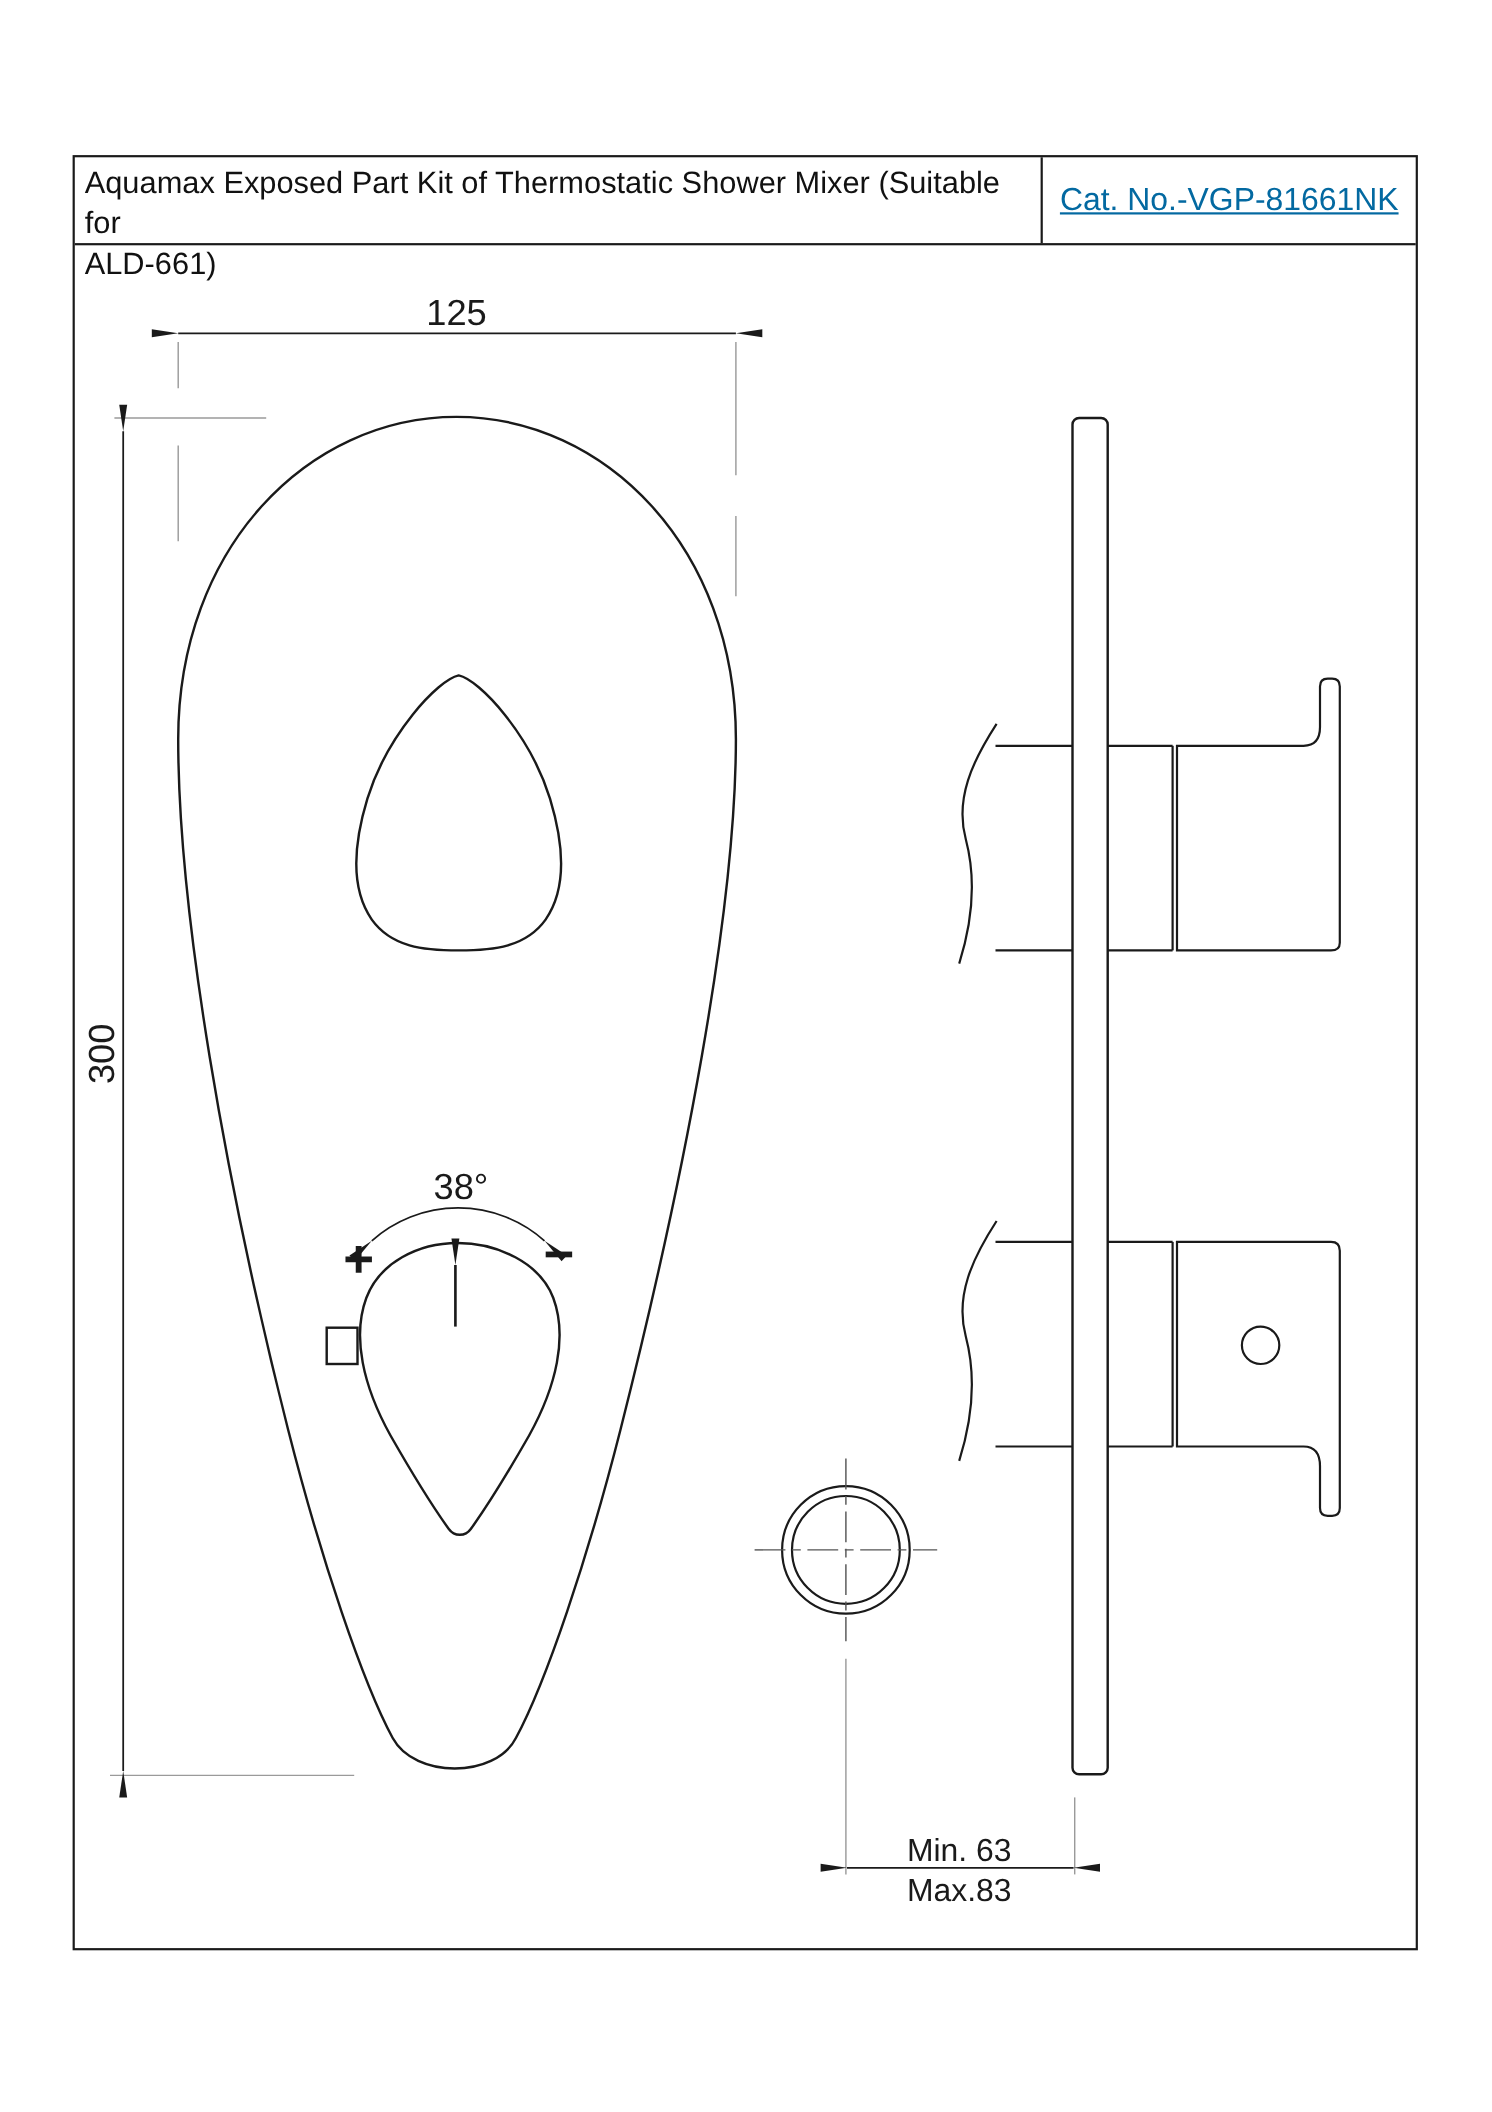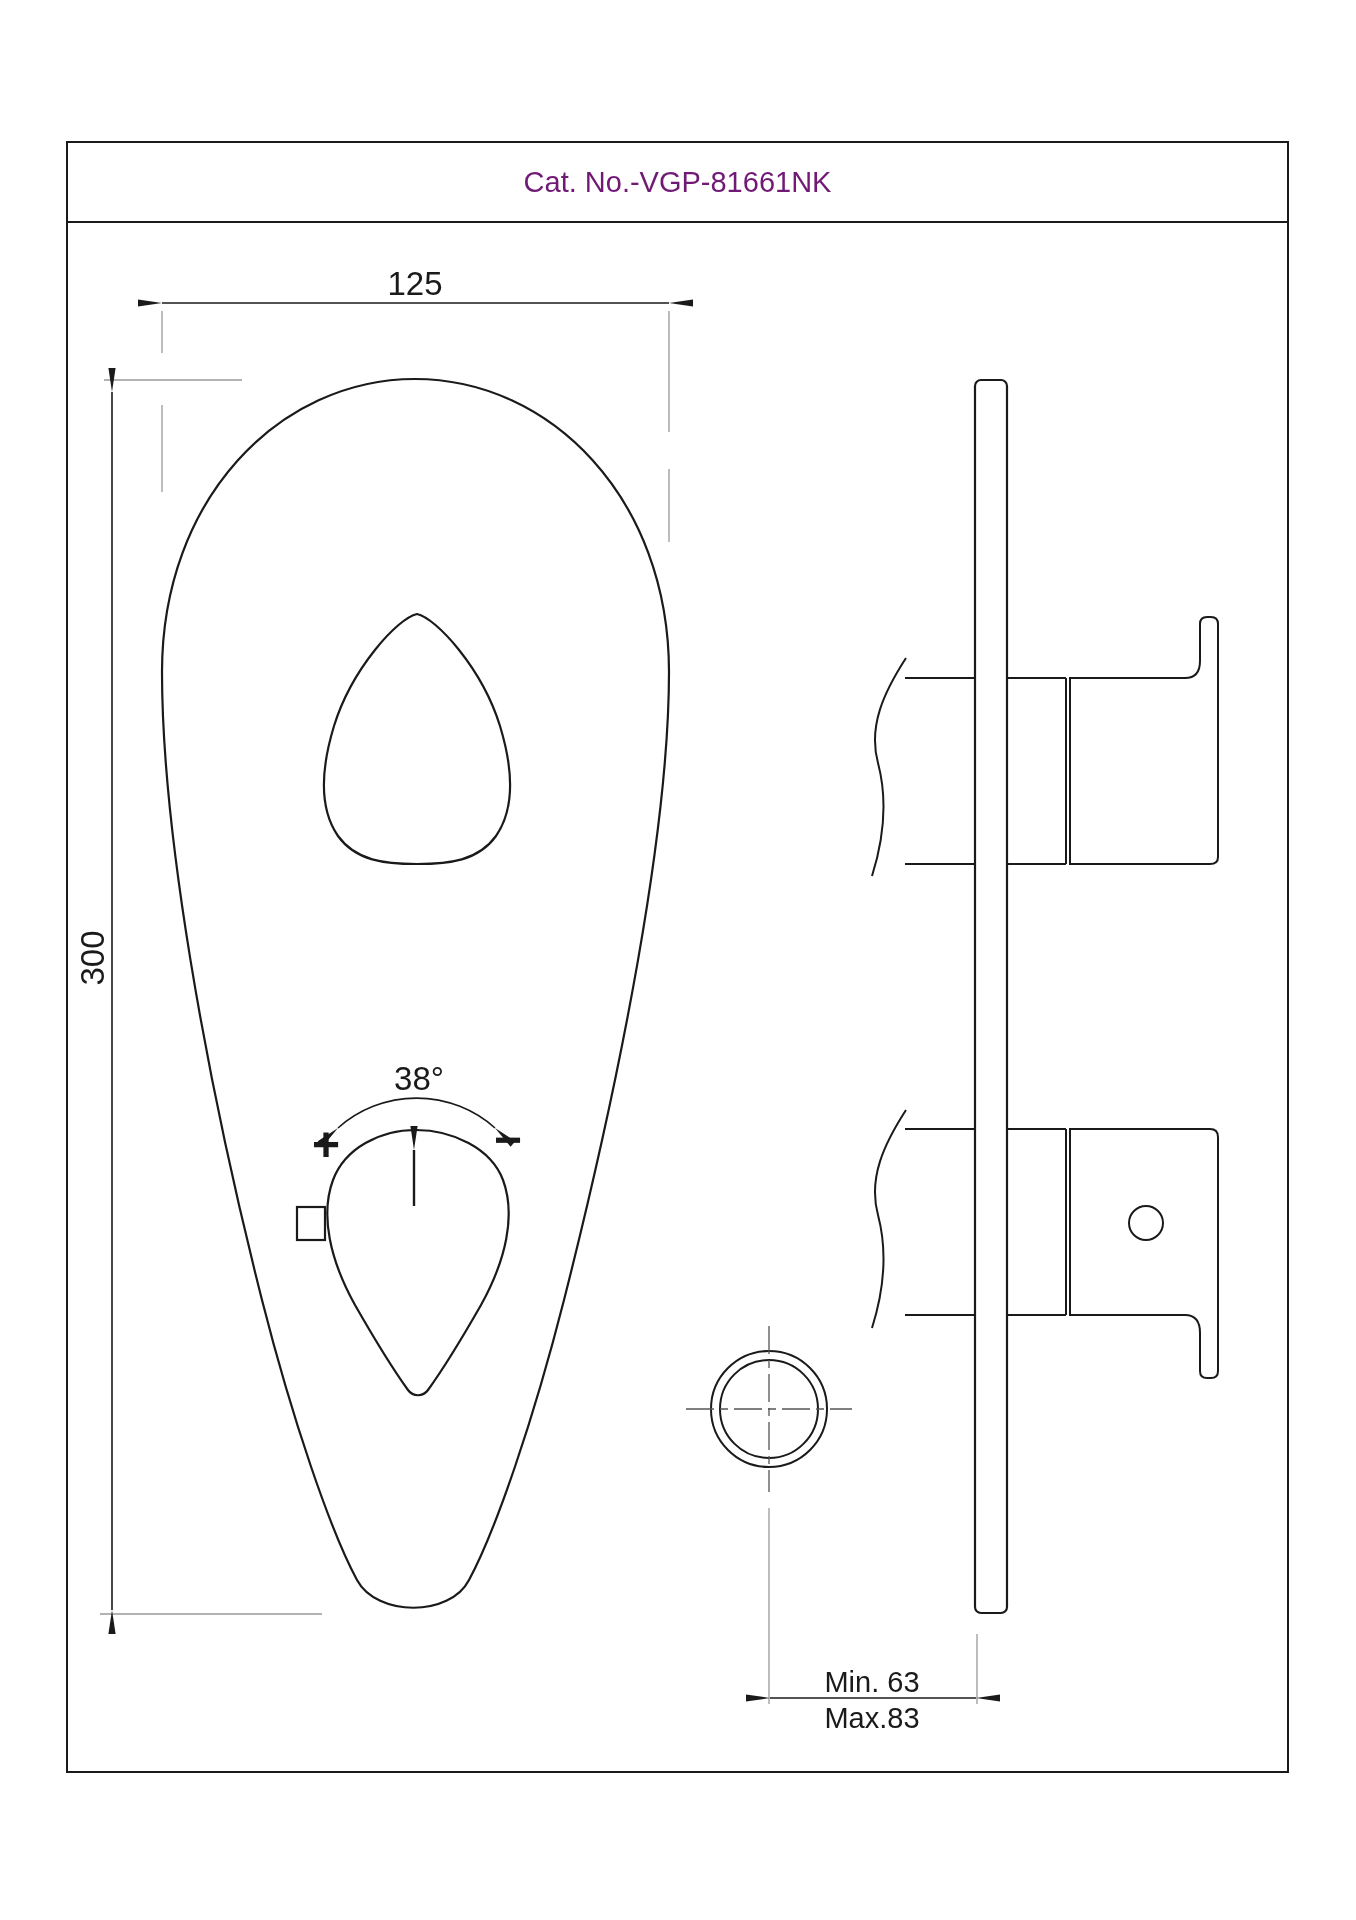--- a/index.html
+++ b/index.html
@@ -42,21 +42,22 @@
     font-size: 28px;
     line-height: 37px;
     color: #111111;
   }
   #cat-cell {
     flex: 1;
     display: flex;
     align-items: center;
     justify-content: center;
     font-size: 29px;
-    color: #701a75;
+    color: #0369a1;
+    text-decoration: underline;
   }
   #drawing-svg {
     position: absolute;
     left: 0; top: 0;
     width: 1356px;
     height: 1920px;
   }
   text {
     font-family: "Liberation Sans", sans-serif;
     fill: #1a1a1a;
@@ -70,20 +71,24 @@
   .smalldimtext { font-size: 29px; }
   .signtext { font-size: 48px; font-weight: bold; }
 </style>
 </head>
 <body>
 
 <div id="page">
 
   <div id="drawing-frame">
     <div id="title-bar">
+      <div id="title-cell">
+        <div>Aquamax Exposed Part Kit of Thermostatic Shower Mixer (Suitable for</div>
+        <div>ALD-661)</div>
+      </div>
       <div id="cat-cell">
         <span>Cat. No.-VGP-81661NK</span>
       </div>
     </div>
   </div>
 
   <svg id="drawing-svg" viewBox="0 0 1356 1920">
     <defs>
       <marker id="arrow" viewBox="0 0 26 10" refX="1" refY="5" markerWidth="26" markerHeight="10" orient="auto-start-reverse" markerUnits="userSpaceOnUse">
         <path d="M1 5 L25 1.4 L25 8.6 Z" fill="#1a1a1a"></path>

